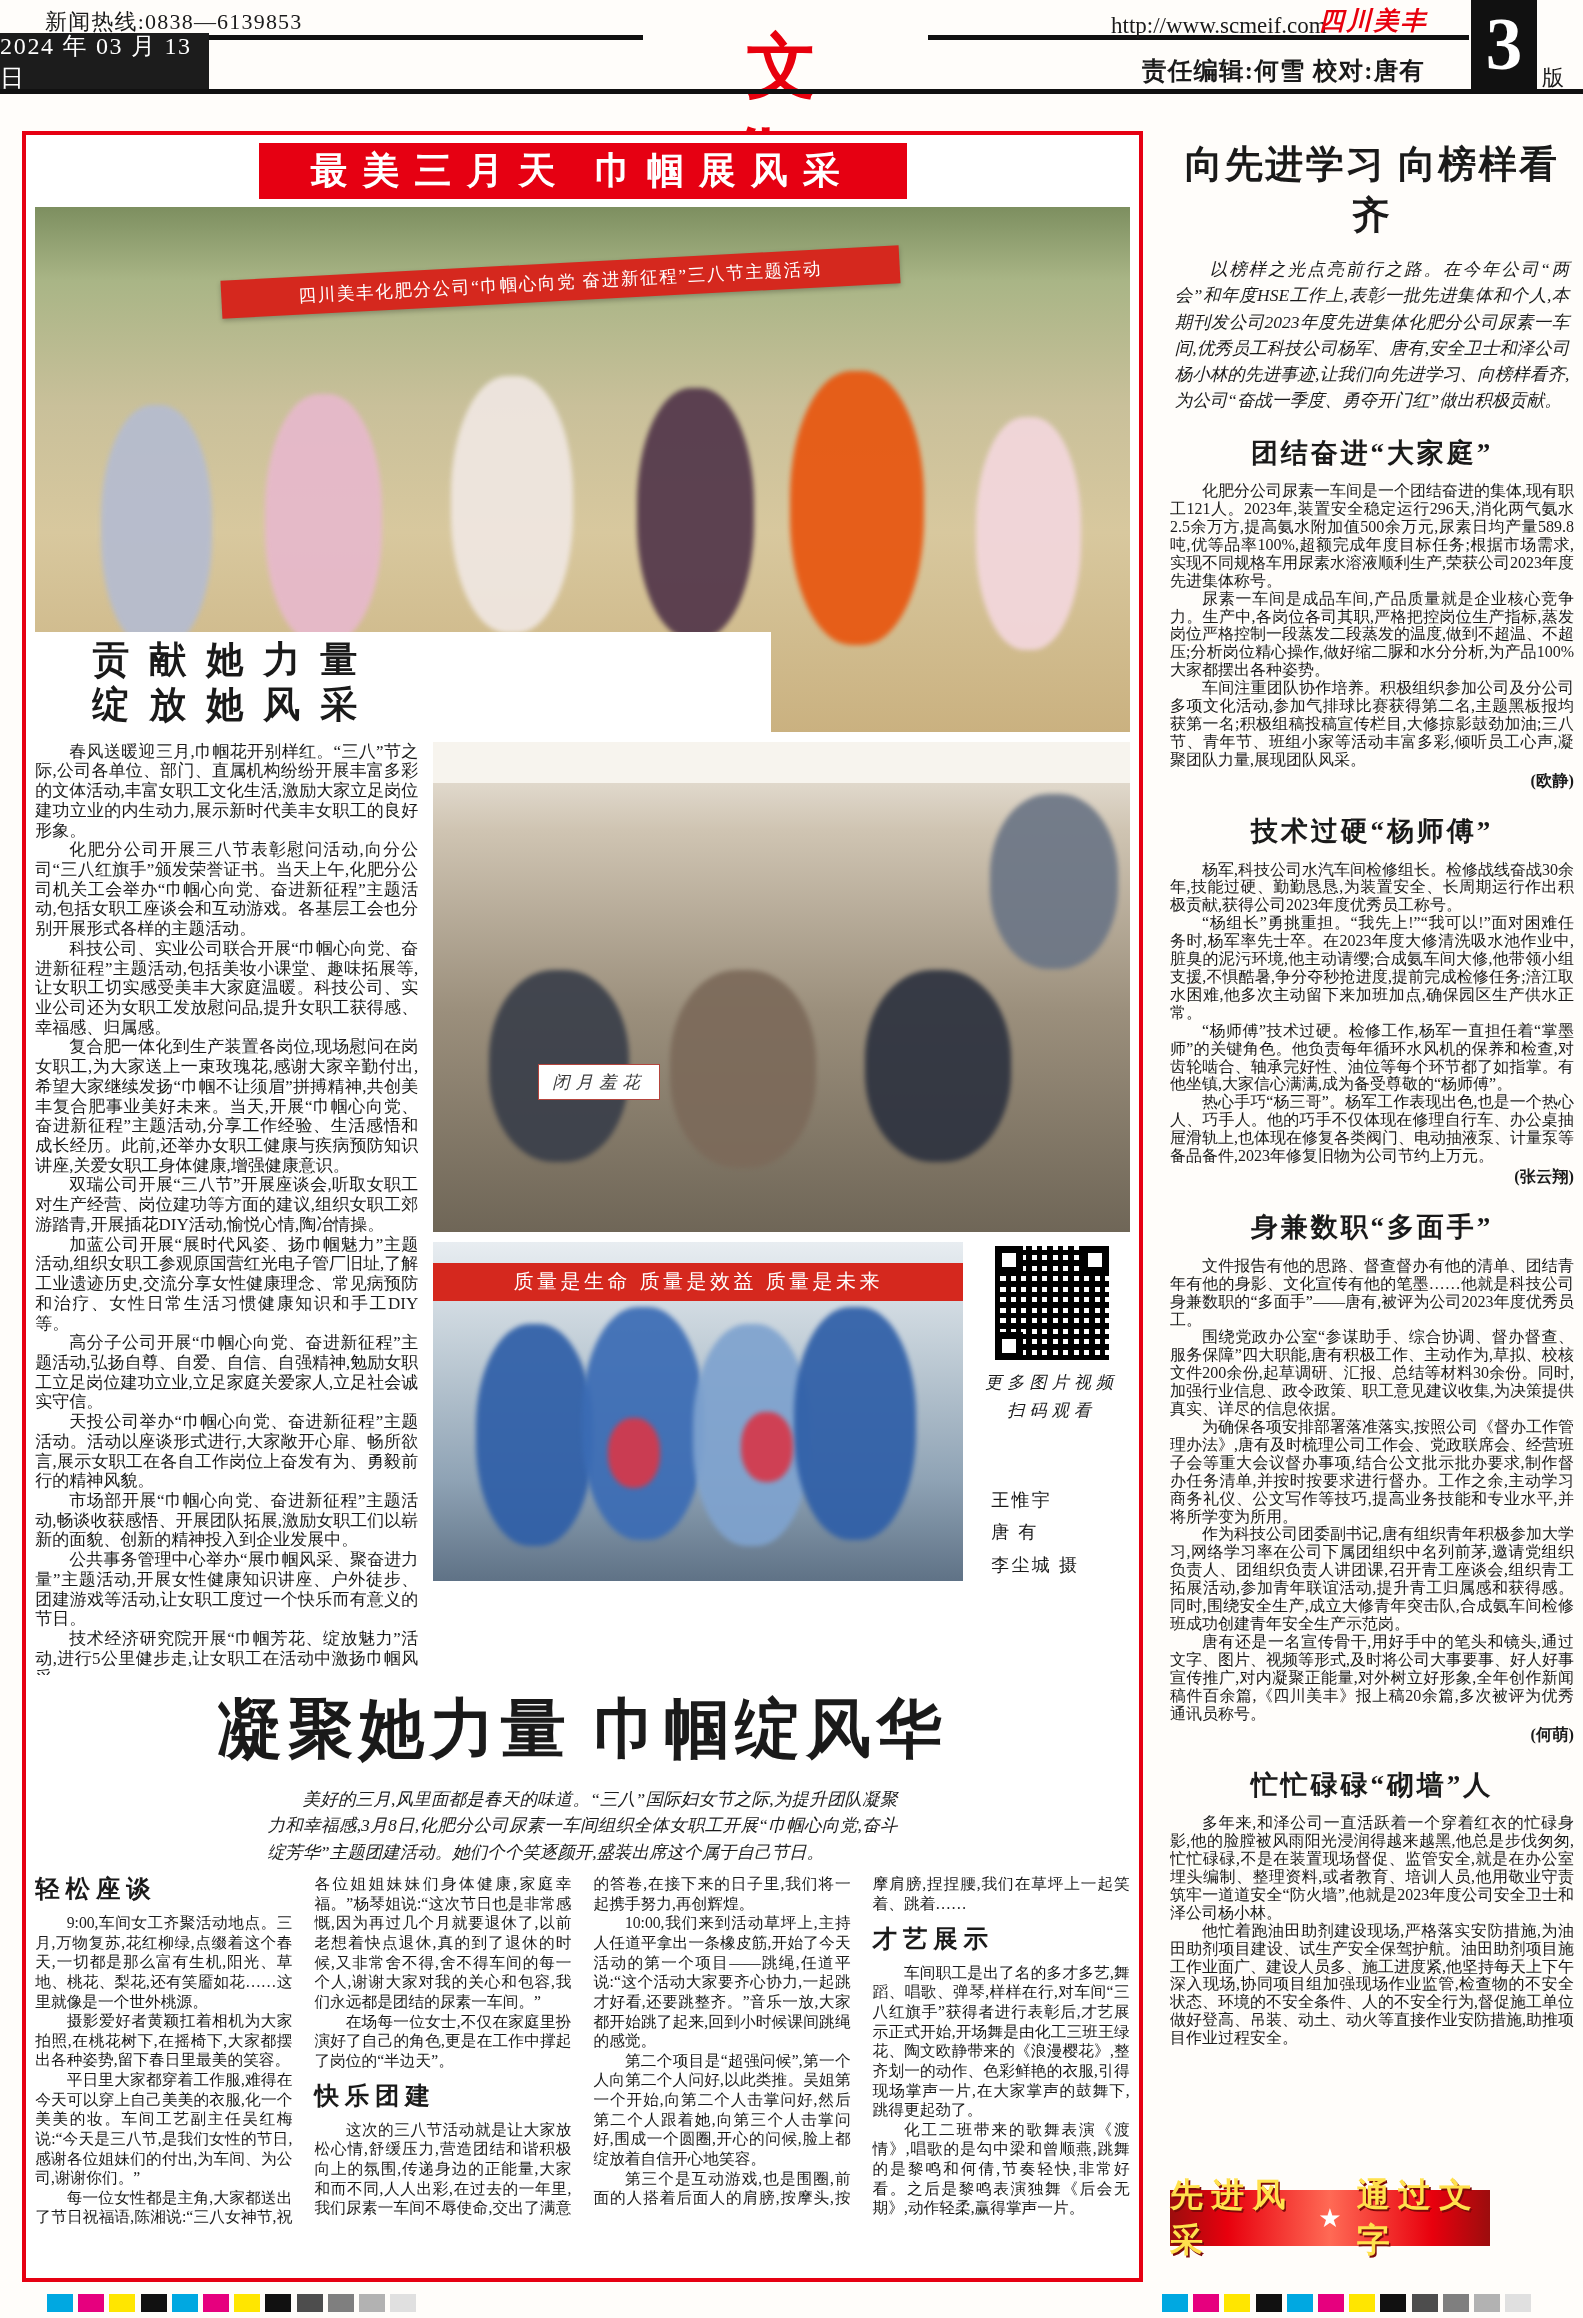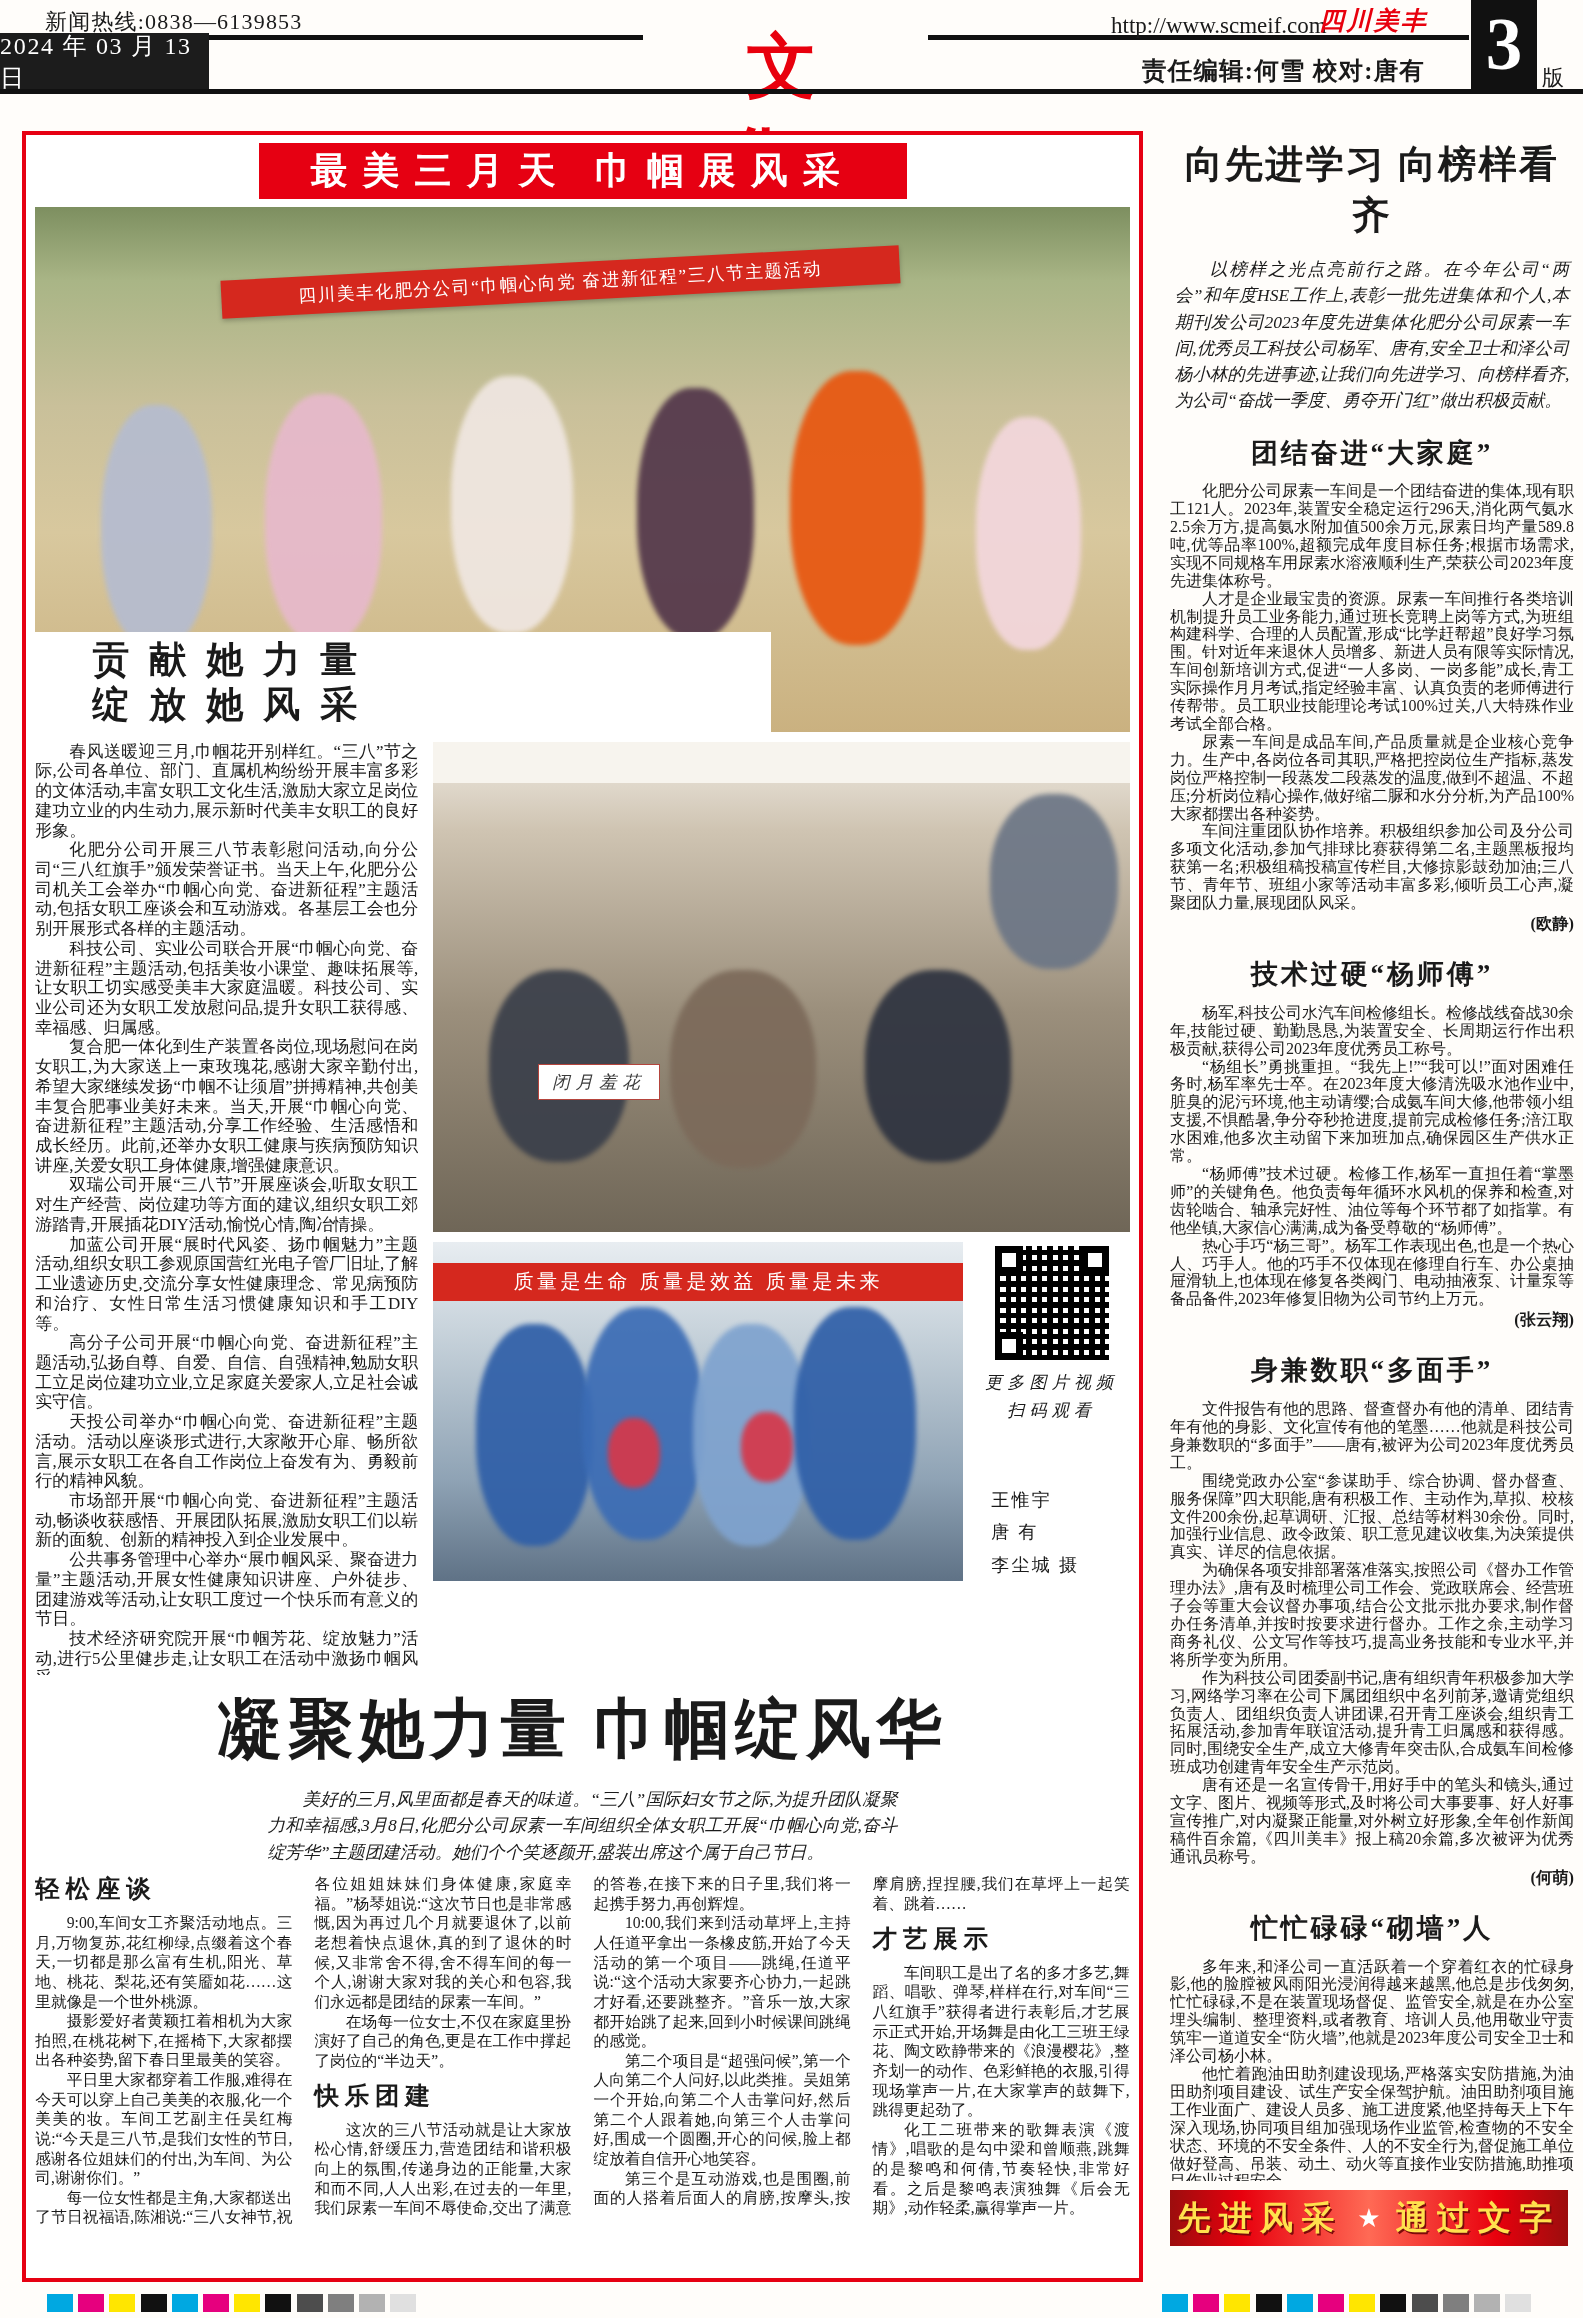--- a/index.html
+++ b/index.html
@@ -76,21 +76,21 @@
   
   .right-col{position:absolute;left:1170px;top:139px;width:404px;height:2042px;overflow:hidden;}
   .right-head{margin:0;text-align:center;font-size:38px;font-weight:700;letter-spacing:2.3px;}
   .right-intro{margin:15px 0 0;font-size:17.5px;font-style:italic;line-height:1.5;text-align:justify;
                text-indent:2em;padding:0 4.7px;}
   .rsec h2{text-align:center;font-size:27px;font-weight:700;margin:21px 0 11.7px;letter-spacing:2.9px;}
   .rsec .body{font-size:16px;line-height:1.12;text-align:justify;}
   .rsec .body p{margin:0;text-indent:2em;}
   .rsec .byline{text-align:right;font-size:16.3px;margin-top:1.2px;font-weight:700;}
 
-  .footer-banner{position:absolute;left:1170px;top:2190px;width:398px;height:56px;
+  .footer-banner{position:absolute;left:1170px;top:2190px;width:320px;height:56px;
       background:linear-gradient(90deg,#9c0d0d 0%,#e8000d 18%,#ff6a55 50%,#e8000d 82%,#9c0d0d 100%);
       display:flex;align-items:center;justify-content:center;gap:15px;}
   .fb-text{font-size:33px;font-weight:700;color:#ffe14d;letter-spacing:8.2px;text-shadow:1.7px 1.7px 0 #7c0a0a;}
   .fb-star{color:#fff;font-size:26px;}
 
   
   .regs{position:absolute;top:2294px;display:flex;gap:5.2px;}
   .regs-left{left:47px;} .regs-right{left:1162px;}
   .swatch{width:26px;height:17.5px;display:inline-block;}
 </style>
@@ -213,21 +213,20 @@
   </div>
 
   <div class="right-col">
     <h1 class="right-head">向先进学习  向榜样看齐</h1>
     <div class="right-intro">以榜样之光点亮前行之路。在今年公司“两会”和年度HSE工作上,表彰一批先进集体和个人,本期刊发公司2023年度先进集体化肥分公司尿素一车间,优秀员工科技公司杨军、唐有,安全卫士和泽公司杨小林的先进事迹,让我们向先进学习、向榜样看齐,为公司“奋战一季度、勇夺开门红”做出积极贡献。</div>
 
     <div class="rsec">
       <h2>团结奋进“大家庭”</h2>
       <div class="body">
           <p>化肥分公司尿素一车间是一个团结奋进的集体,现有职工121人。2023年,装置安全稳定运行296天,消化两气氨水2.5余万方,提高氨水附加值500余万元,尿素日均产量589.8吨,优等品率100%,超额完成年度目标任务;根据市场需求,实现不同规格车用尿素水溶液顺利生产,荣获公司2023年度先进集体称号。</p>
-          <p>人才是企业最宝贵的资源。尿素一车间推行各类培训机制提升员工业务能力,通过班长竞聘上岗等方式,为班组构建科学、合理的人员配置,形成“比学赶帮超”良好学习氛围。针对近年来退休人员增多、新进人员有限等实际情况,车间创新培训方式,促进“一人多岗、一岗多能”成长,青工实际操作月月考试,指定经验丰富、认真负责的老师傅进行传帮带。员工职业技能理论考试100%过关,八大特殊作业考试全部合格。</p>
           <p>尿素一车间是成品车间,产品质量就是企业核心竞争力。生产中,各岗位各司其职,严格把控岗位生产指标,蒸发岗位严格控制一段蒸发二段蒸发的温度,做到不超温、不超压;分析岗位精心操作,做好缩二脲和水分分析,为产品100%大家都摆出各种姿势。</p>
           <p>车间注重团队协作培养。积极组织参加公司及分公司多项文化活动,参加气排球比赛获得第二名,主题黑板报均获第一名;积极组稿投稿宣传栏目,大修掠影鼓劲加油;三八节、青年节、班组小家等活动丰富多彩,倾听员工心声,凝聚团队力量,展现团队风采。</p>
         </div>
       <div class="byline">(欧静)</div>
     </div>
 
     <div class="rsec">
       <h2>技术过硬“杨师傅”</h2>
       <div class="body">
           <p>杨军,科技公司水汽车间检修组长。检修战线奋战30余年,技能过硬、勤勤恳恳,为装置安全、长周期运行作出积极贡献,获得公司2023年度优秀员工称号。</p>

